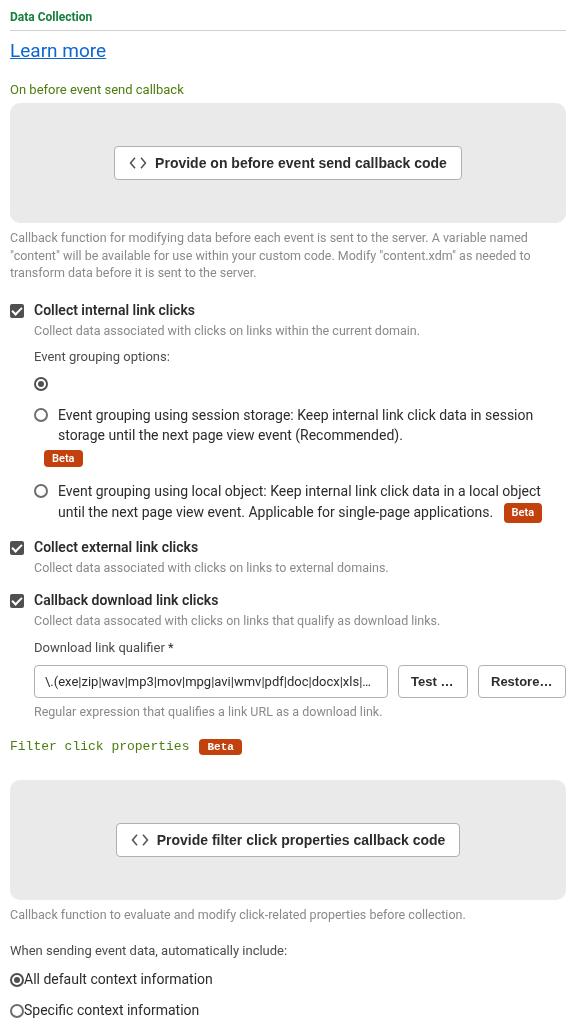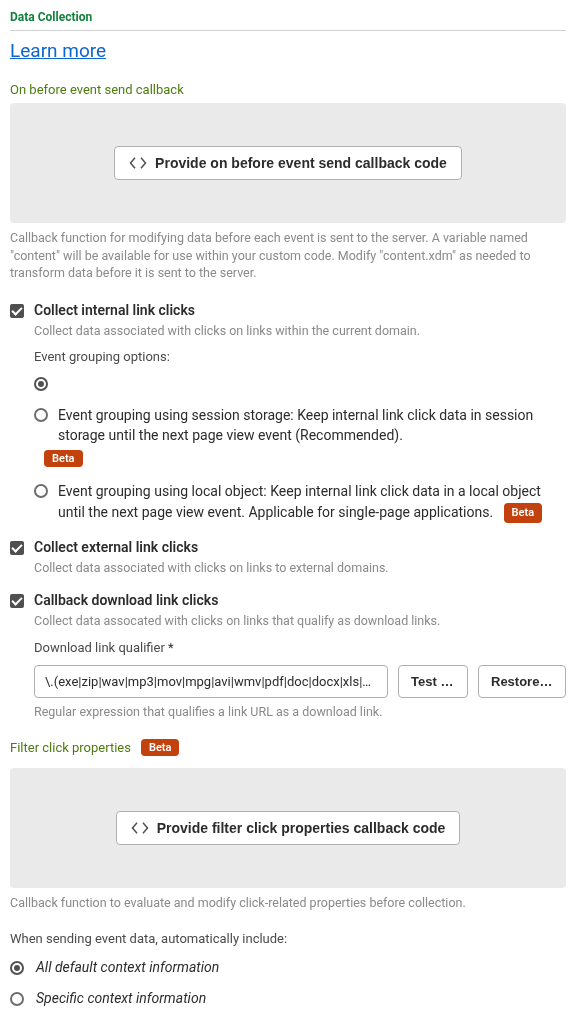--- a/index.html
+++ b/index.html
@@ -35,21 +35,21 @@
       font-size: 13px;
       color: #4d7c0f;
       margin-bottom: 6px;
     }
     .code-panel {
       background: #eaeaea;
       height: 120px;
       display: flex;
       align-items: center;
       justify-content: center;
-      border-radius: 4px;
+      border-radius: 10px;
       margin-bottom: 6px;
     }
     .code-button {
       background: #fff;
       border: 1px solid #b0b0b0;
       border-radius: 4px;
       padding: 8px 14px;
       font-size: 14px;
       font-weight: 600;
       color: #2c2c2c;
@@ -208,43 +208,43 @@
     .qualifier-help {
       font-size: 12.5px;
       color: #8a8a8a;
       margin-left: 24px;
       margin-bottom: 20px;
     }
     .inline-header {
       display: flex;
       align-items: center;
       gap: 10px;
-      margin-bottom: 12px;
+      margin-bottom: 25px;
+      font-family: Liberation Mono, monospace;
     }
     .inline-header .field-label {
       margin-bottom: 0;
     }
     .asterisk {
       color: #2c2c2c;
     }
     .group {
       margin-bottom: 16px;
     }
     .context-section-label {
       font-size: 13px;
       color: #4b4b4b;
       margin-bottom: 12px;
       margin-top: 4px;
     }
     .context-radio-row {
       display: flex;
       align-items: center;
-      gap: 12px;
+      gap: 0;
       margin-bottom: 14px;
-      font-style: italic;
     }
     .context-radio-label {
       font-size: 14px;
       color: #2c2c2c;
     }
   </style>
 </head>
 <body>
 
 

